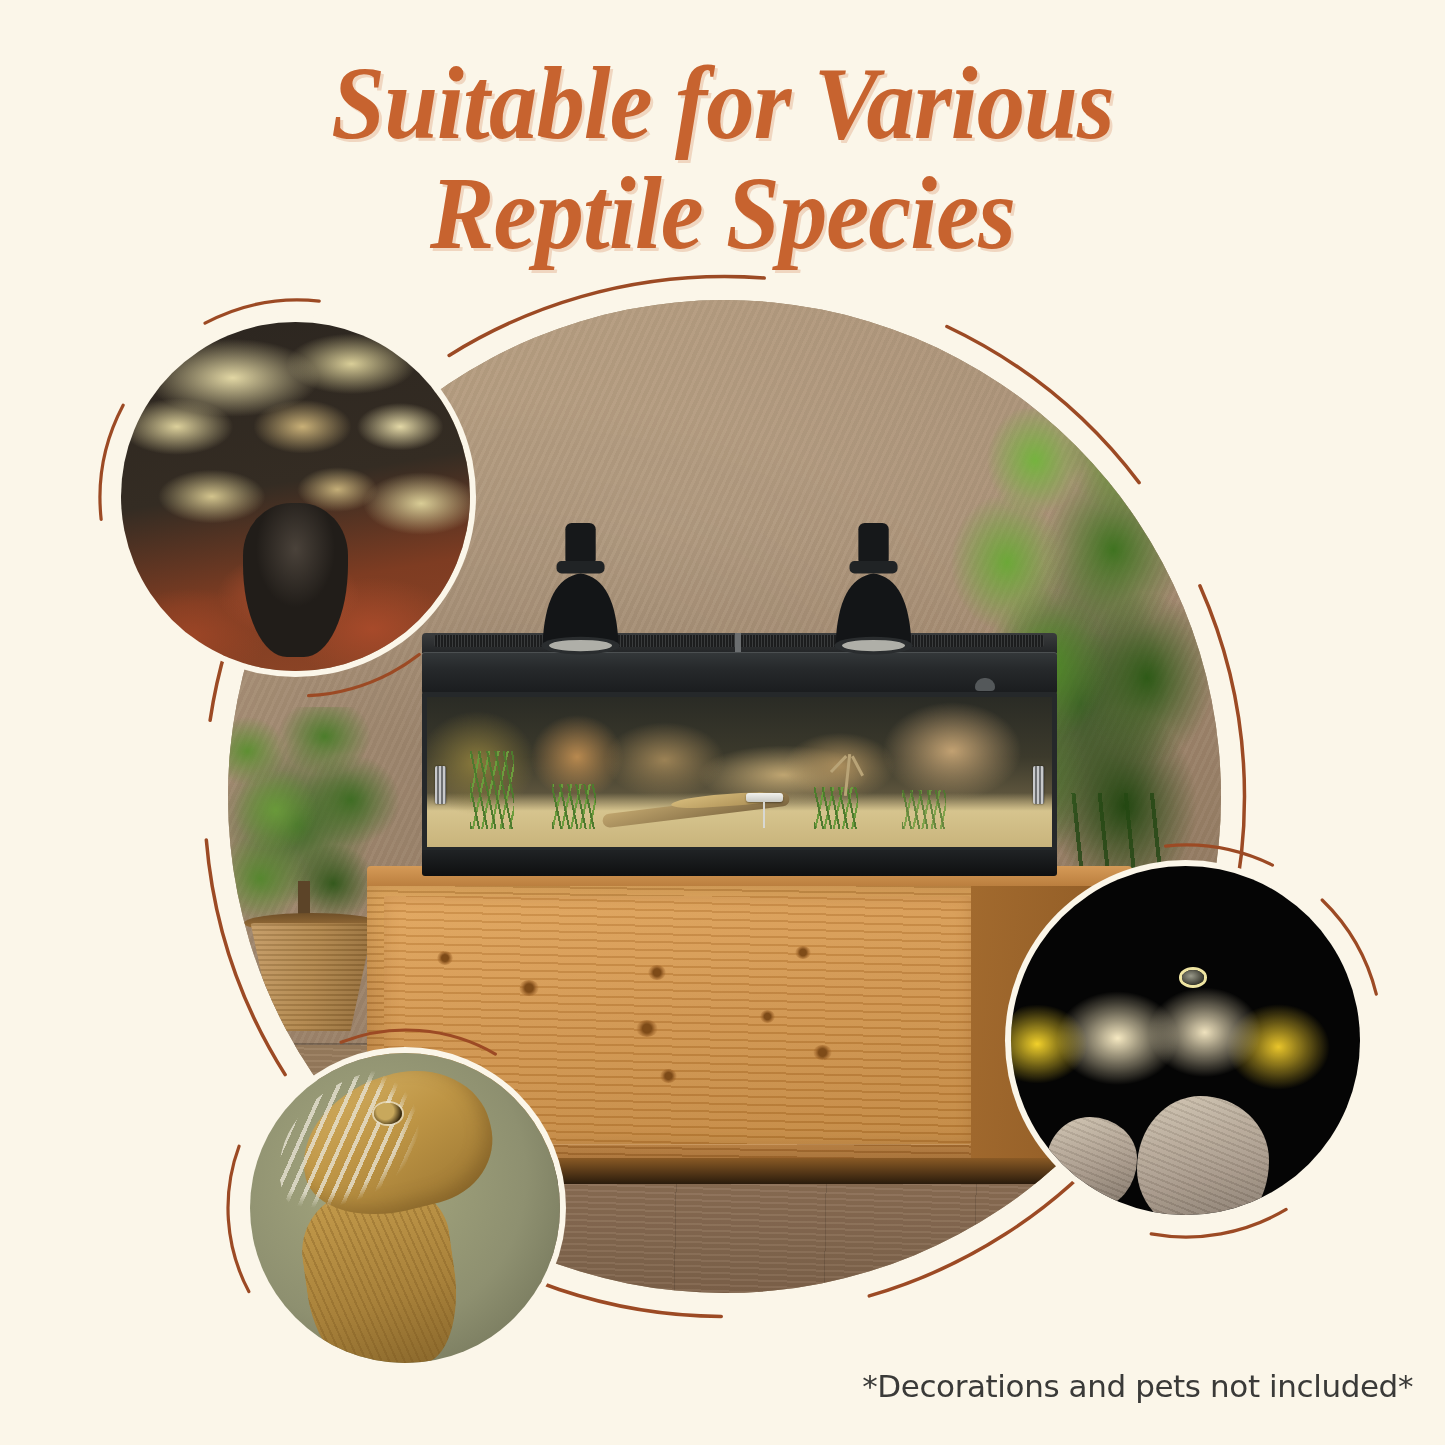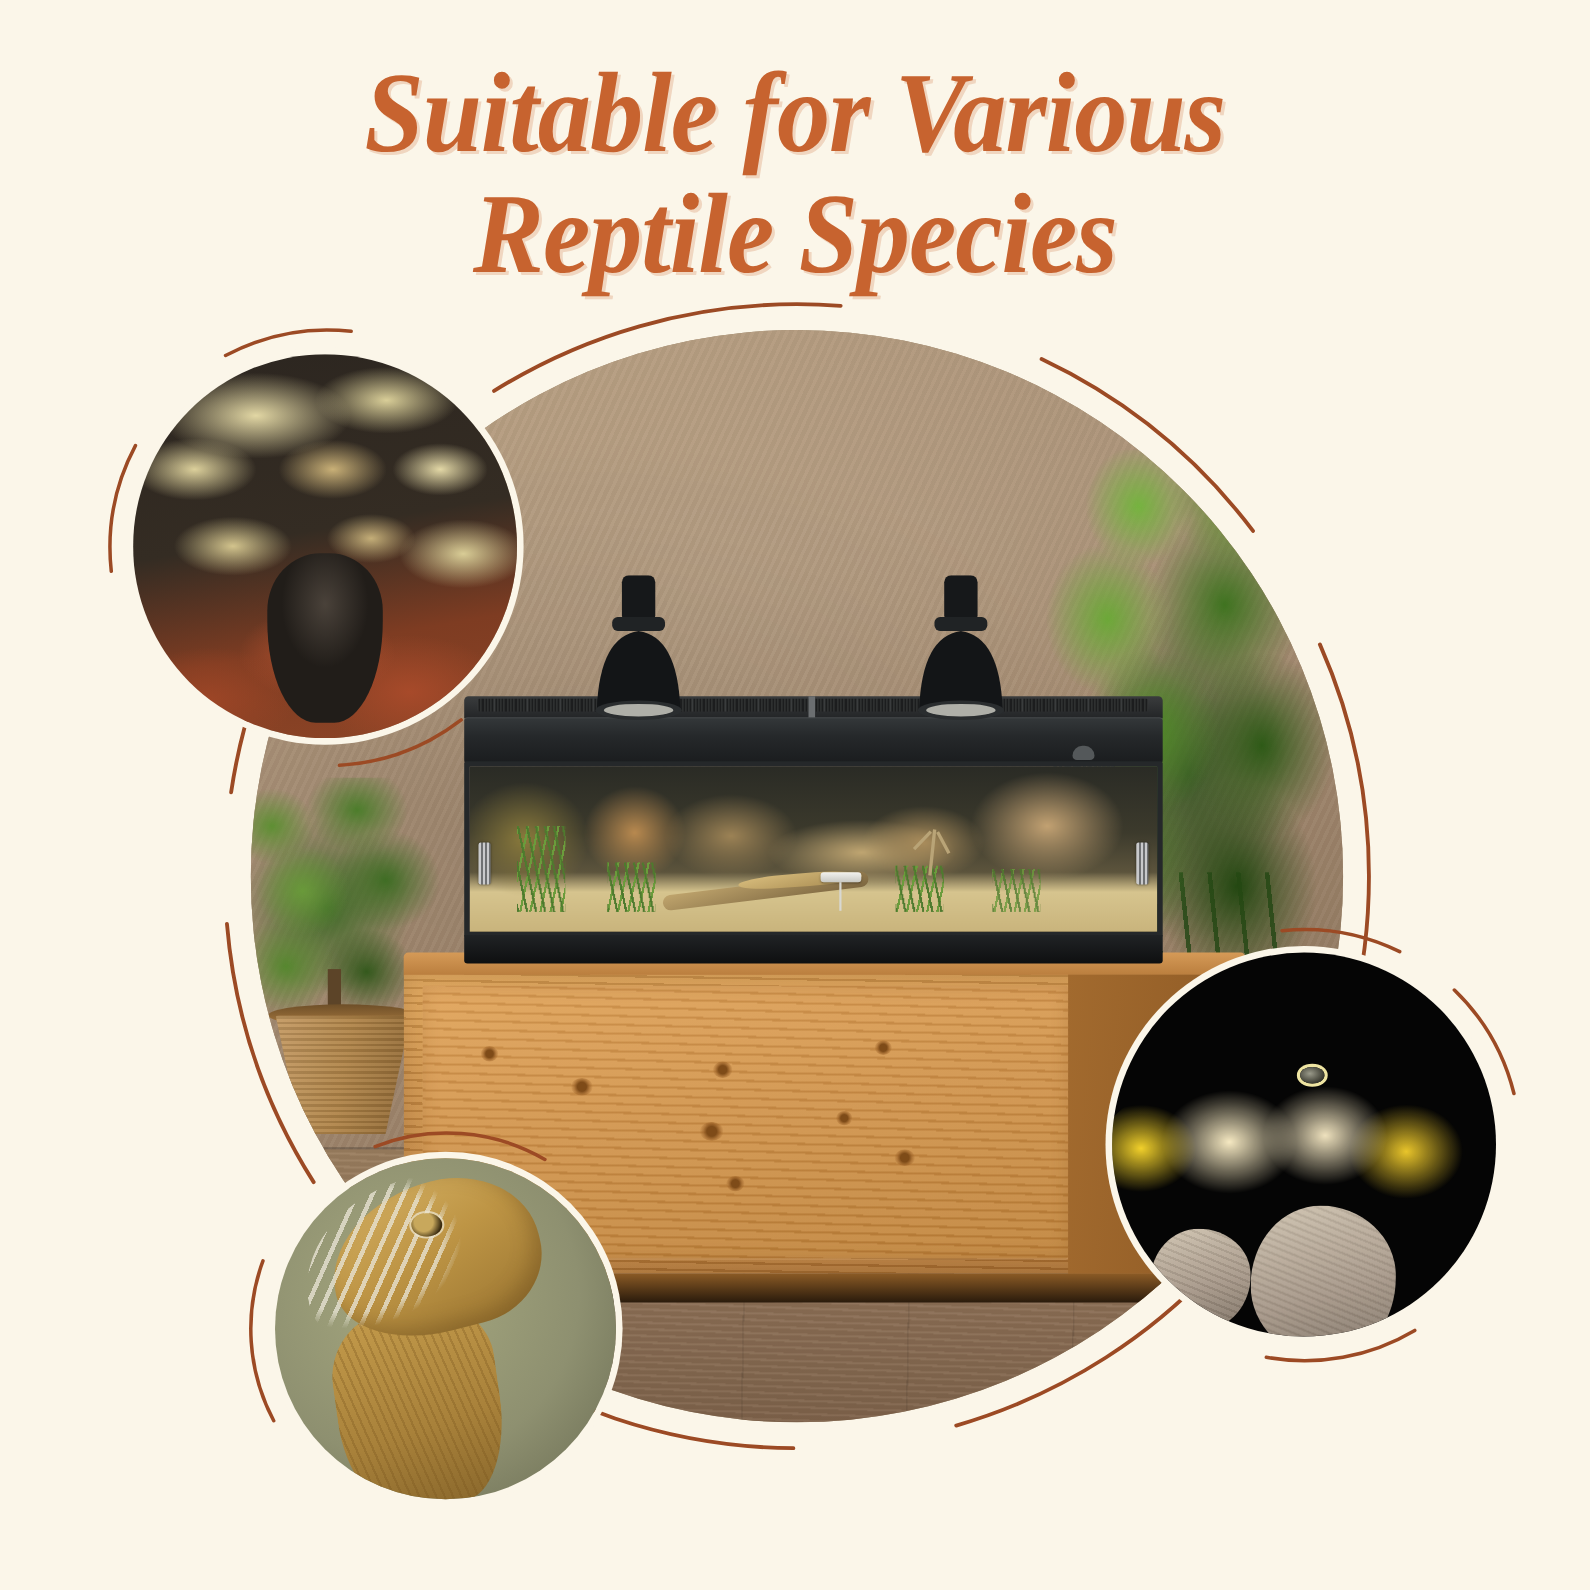--- a/index.html
+++ b/index.html
@@ -476,14 +476,15 @@
   <div class="inset dragon">
     <div class="dragon-body"></div>
     <div class="dragon-head"></div>
     <div class="dragon-spines"></div>
     <div class="dragon-eye"></div>
   </div>
   <svg class="dec" style="left:218px;top:1020px;width:376px;height:376px;" viewBox="0 0 376 376">
     <circle cx="188" cy="188" r="178" stroke-dasharray="150 150 160 660" transform="rotate(152 188 188)"></circle>
   </svg>
 
+  <div class="disclaimer">*Decorations and pets not included*</div>
 
 </div>
 
 </body></html>

